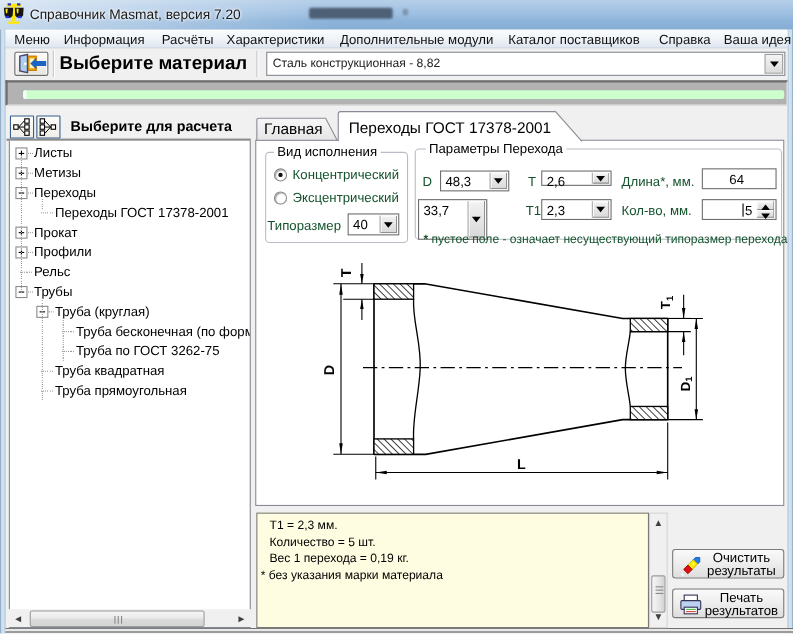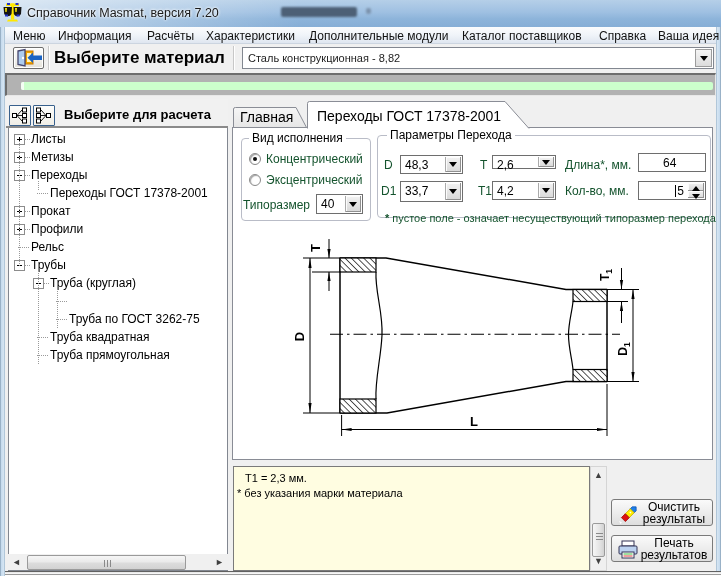--- a/index.html
+++ b/index.html
@@ -206,20 +206,21 @@
     <div class="trow" style="left:22px;top:94px">Профили</div>
     <div class="doth" style="left:9px;top:119px;width:12px"></div>
     <div class="trow" style="left:22px;top:112px">Рельс</div>
     <div class="ebox" style="left:5px;top:132px"></div>
     <div class="doth" style="left:16px;top:137px;width:5px"></div>
     <div class="trow" style="left:22px;top:130px">Трубы</div>
     <div class="ebox" style="left:24px;top:150px"></div>
     <div class="doth" style="left:35px;top:155px;width:5px"></div>
     <div class="trow" style="left:41px;top:148px">Труба (круглая)</div>
     <div class="doth" style="left:47px;top:173px;width:12px"></div>
+    <div class="trow" style="left:60px;top:166px">Труба бесконечная (по форм</div>
     <div class="doth" style="left:47px;top:191px;width:12px"></div>
     <div class="trow" style="left:60px;top:184px">Труба по ГОСТ 3262-75</div>
     <div class="doth" style="left:28px;top:209px;width:12px"></div>
     <div class="trow" style="left:41px;top:202px">Труба квадратная</div>
     <div class="doth" style="left:28px;top:227px;width:12px"></div>
     <div class="trow" style="left:41px;top:220px">Труба прямоугольная</div>
     <div class="dotv" style="left:10px;top:13px;height:126px"></div>
     <div class="dotv" style="left:29px;top:53px;height:10px"></div>
     <div class="dotv" style="left:29px;top:143px;height:93px"></div>
     <div class="dotv" style="left:48px;top:161px;height:39px"></div>
@@ -269,27 +270,27 @@
 <div class="abs lbl" style="left:480px;top:158px;z-index:7">T</div>
 <div class="abs combo" style="left:492px;top:155px;width:64px;height:14px;z-index:7">
     <span class="txt">2,6</span>
     <span class="cbtn"></span>
   </div>
 <div class="abs lbl" style="left:565px;top:158px;z-index:7">Длина*, мм.</div>
 <div class="abs input" style="left:638px;top:153px;width:68px;height:19px;z-index:7">
     <span class="txt">64</span>
   </div>
 <div class="abs lbl" style="left:381px;top:184px;z-index:7">D1</div>
-<div class="abs combo" style="left:400px;top:181px;width:63px;height:21px;z-index:7">
+<div class="abs combo" style="left:380px;top:181px;width:63px;height:37px;z-index:7">
     <span class="txt">33,7</span>
     <span class="cbtn"></span>
   </div>
 <div class="abs lbl" style="left:478px;top:184px;z-index:7">T1</div>
 <div class="abs combo" style="left:492px;top:181px;width:64px;height:19px;z-index:7">
-    <span class="txt">4,2</span>
+    <span class="txt">2,3</span>
     <span class="cbtn"></span>
   </div>
 <div class="abs lbl" style="left:565px;top:184px;z-index:7">Кол-во, мм.</div>
 <div class="abs" id="spin" style="left:638px;top:181px;width:68px;height:19px;z-index:7">
     <span class="txt">5</span>
     <span style="position:absolute;left:36px;top:3px;width:1px;height:12px;background:#000"></span>
     <span class="spinbtns">
       <span class="u"></span>
       <span class="d"></span>
     </span>
@@ -367,20 +368,22 @@
     <line x1="375" y1="257" x2="375" y2="309"></line>
     <line x1="109.6" y1="302.5" x2="375" y2="302.5"></line>
   </g>
   <path d="M109.6 302.5 L119.6 300.9 L119.6 304.1 Z" fill="#000"></path>
   <path d="M375 302.5 L365 300.9 L365 304.1 Z" fill="#000"></path>
   <text x="242" y="299" font-size="13" font-weight="bold" font-family="Liberation Sans" text-anchor="middle">L</text>
 </svg>
 
 <div class="abs" id="ybox">
   <div>Т1 = 2,3 мм.</div>
+  <div>Количество = 5 шт.</div>
+  <div>Вес 1 перехода = 0,19 кг.</div>
   <div class="star">* без указания марки материала</div>
 </div>
 <div class="abs" id="vscroll">
   <span class="sbtn" style="left:0;top:1px;width:15px;height:15px;line-height:15px">▲</span>
   <div id="vthumb"></div>
   <span class="sbtn" style="left:0;bottom:1px;width:15px;height:15px;line-height:15px">▼</span>
 </div>
 <div class="rbtn" style="top:499px">
   <svg width="22" height="20" viewBox="0 0 22 20" style="position:absolute;left:5px;top:5px">
     <g transform="rotate(45 11 10)">

